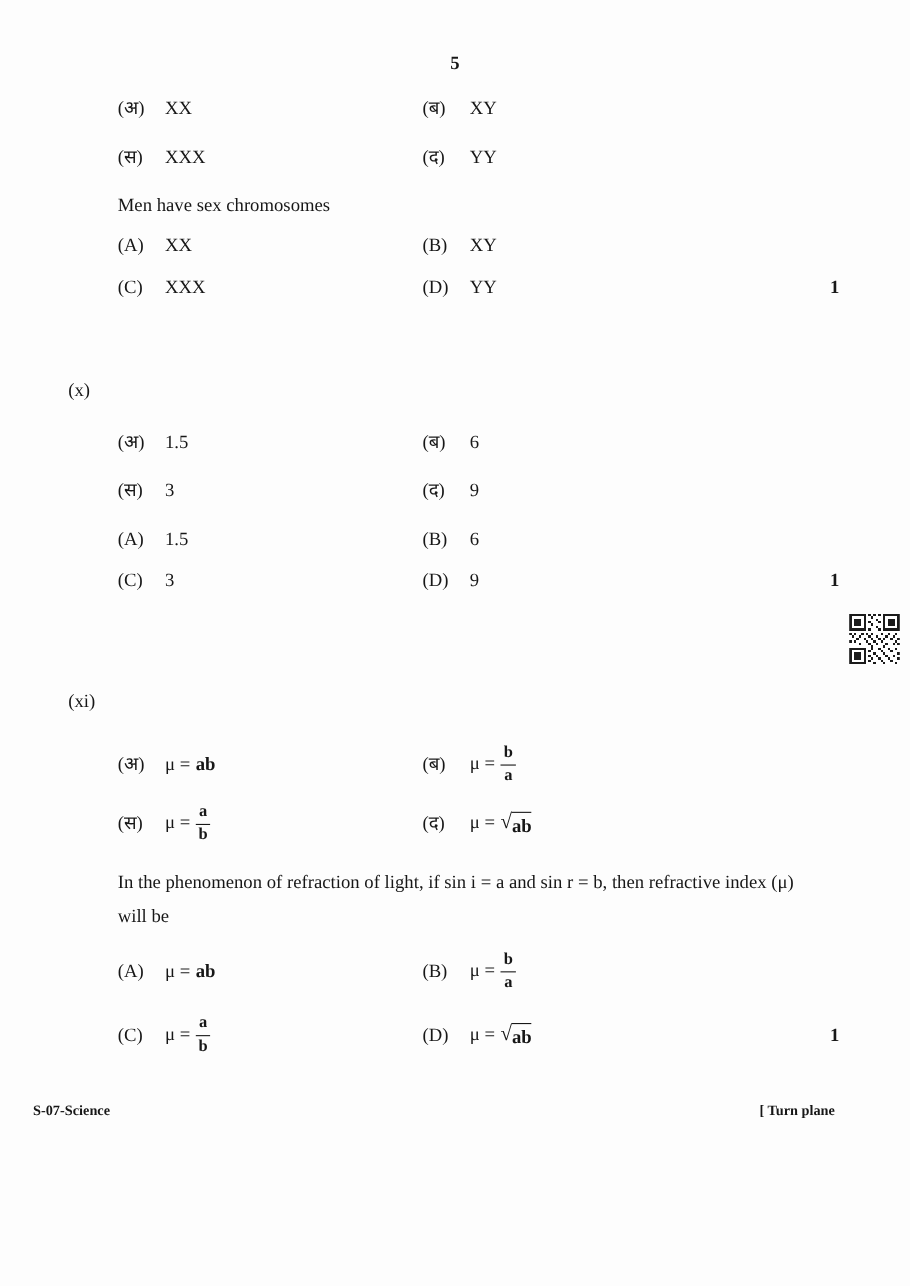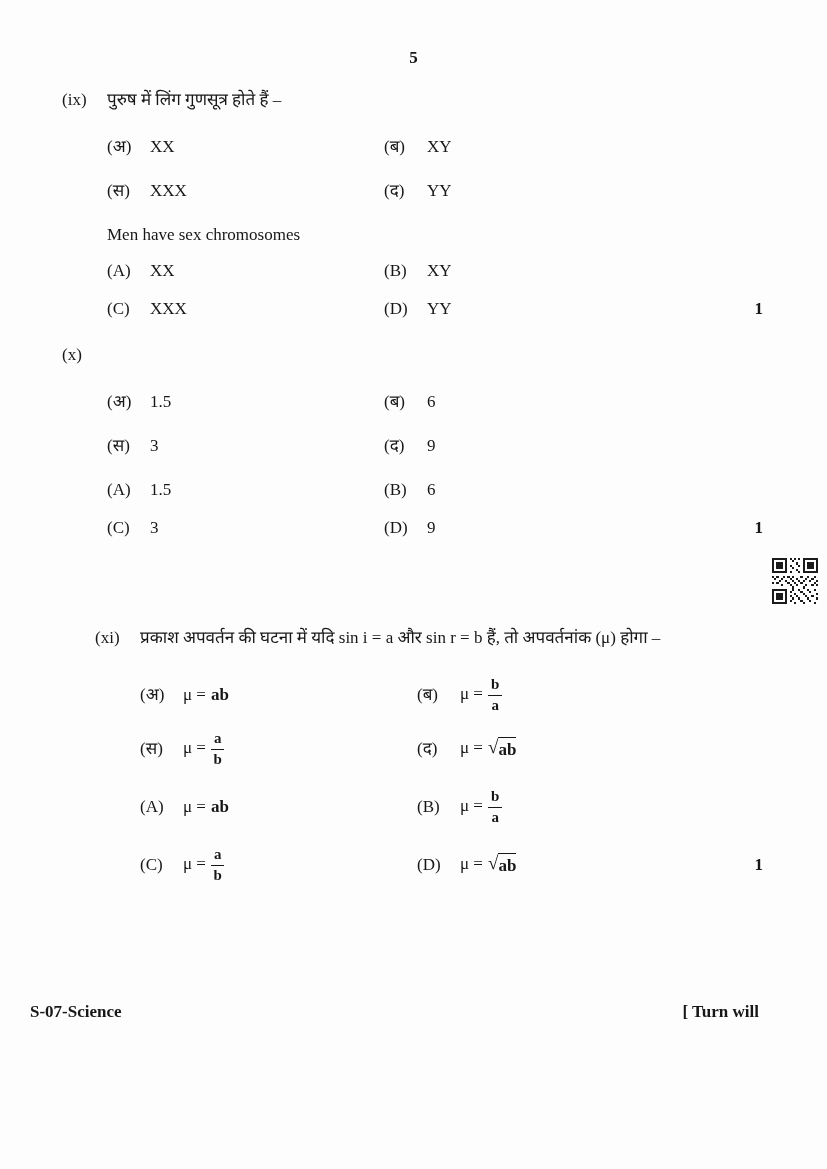--- a/index.html
+++ b/index.html
@@ -9,21 +9,21 @@
     font-family: "Liberation Serif", "DejaVu Serif", serif;
     color: #171717;
   }
   .page { position: relative; width: 827px; height: 1169px; overflow: hidden; font-size: 17px; background: #fdfdfd; }
 
   .page-number { position: absolute; top: 48px; left: 0; right: 0; text-align: center; font-weight: bold; font-size: 17px; }
 
   .question { position: absolute; left: 0; right: 0; }
   #q-ix { top: 88px; }
   #q-x  { top: 343px; }
-  #q-xi { top: 626px; padding-left: 33px; }
+  #q-xi { top: 626px; }
 
   .q-line { display: flex; padding-left: 62px; padding-right: 42px; margin-bottom: 24px; line-height: 24px; }
   .q-num  { width: 45px; flex: 0 0 45px; }
   .q-text { flex: 1; }
 
   .opt-row { position: relative; display: flex; padding-left: 107px; line-height: 22px; }
   .mb22 { margin-bottom: 22px; }
   .mb16 { margin-bottom: 16px; }
   .mb14 { margin-bottom: 14px; }
   .mb12 { margin-bottom: 12px; }
@@ -44,36 +44,32 @@
   .mvar { font-weight: bold; }
 
   .frac { display: inline-flex; flex-direction: column; align-items: center; vertical-align: middle; line-height: 1.15; font-size: 15px; }
   .fnum { font-weight: bold; border-bottom: 1.4px solid #171717; padding: 0 3px 1px 3px; }
   .fden { font-weight: bold; padding-top: 1px; }
 
   .sqrt { display: inline-flex; align-items: flex-start; }
   .radical { font-size: 19px; line-height: 1; }
   .radicand { font-weight: bold; border-top: 1.4px solid #171717; padding-top: 1px; }
 
-  .footer { position: absolute; top: 1002px; left: 30px; right: 68px; display: flex; justify-content: space-between; font-weight: bold; font-size: 17px; gap: 48px; }
+  .footer { position: absolute; top: 1002px; left: 30px; right: 68px; display: flex; justify-content: space-between; font-weight: bold; font-size: 13px; gap: 48px; }
 
   .qr { position: absolute; top: 558px; right: 9px; width: 46px; height: 46px; }
 </style>
 </head>
 <body>
 
 <div class="page">
 
   <div class="page-number">5</div>
 
   <section class="question" id="q-ix">
-    <div class="q-line">
-      <span class="q-num">(ix)</span>
-      <span class="q-text">पुरुष में लिंग गुणसूत्र होते हैं –</span>
-    </div>
 
     <div class="opt-row mb22">
       <div class="opt">
         <span class="opt-label">(अ)</span>
         <span class="opt-value">XX</span>
       </div>
       <div class="opt">
         <span class="opt-label">(ब)</span>
         <span class="opt-value">XY</span>
       </div>
@@ -160,21 +156,20 @@
         <span class="opt-label">(D)</span>
         <span class="opt-value">9</span>
       </div>
       <span class="marks">1</span>
     </div>
   </section>
 
   <section class="question" id="q-xi">
     <div class="q-line">
       <span class="q-num">(xi)</span>
-      <span class="q-text">प्रकाश अपवर्तन की घटना में यदि sin i = a और sin r = b हैं, तो अपवर्तनांक (μ) होगा –</span>
     </div>
 
     <div class="opt-row math mb12">
       <div class="opt">
         <span class="opt-label">(अ)</span>
         <span class="opt-value"><span class="mu">μ =</span><span class="mvar">ab</span></span>
       </div>
       <div class="opt">
         <span class="opt-label">(ब)</span>
         <span class="opt-value"><span class="mu">μ =</span><span class="frac">
@@ -193,20 +188,21 @@
       </div>
       <div class="opt">
         <span class="opt-label">(द)</span>
         <span class="opt-value"><span class="mu">μ =</span><span class="sqrt">
               <span class="radical">√</span>
               <span class="radicand">ab</span>
             </span></span>
       </div>
     </div>
 
+    <div class="q-text-en two-line mb14">In the phenomenon of refraction of light, if sin i = a and sin r = b, then refractive index (μ) will be</div>
 
     <div class="opt-row math mb16">
       <div class="opt">
         <span class="opt-label">(A)</span>
         <span class="opt-value"><span class="mu">μ =</span><span class="mvar">ab</span></span>
       </div>
       <div class="opt">
         <span class="opt-label">(B)</span>
         <span class="opt-value"><span class="mu">μ =</span><span class="frac">
               <span class="fnum">b</span>
@@ -317,16 +313,16 @@
         <rect x="13" y="19" width="1" height="1"></rect>
         <rect x="17" y="19" width="1" height="1"></rect>
       <rect x="10" y="20" width="1" height="1"></rect>
         <rect x="14" y="20" width="1" height="1"></rect>
         <rect x="19" y="20" width="1" height="1"></rect>
     </g>
   </svg>
 
   <div class="footer">
     <span>S-07-Science</span>
-    <span>[ Turn will</span>
+    <span>[ Turn plane</span>
   </div>
 
 </div>
 
 </body></html>

